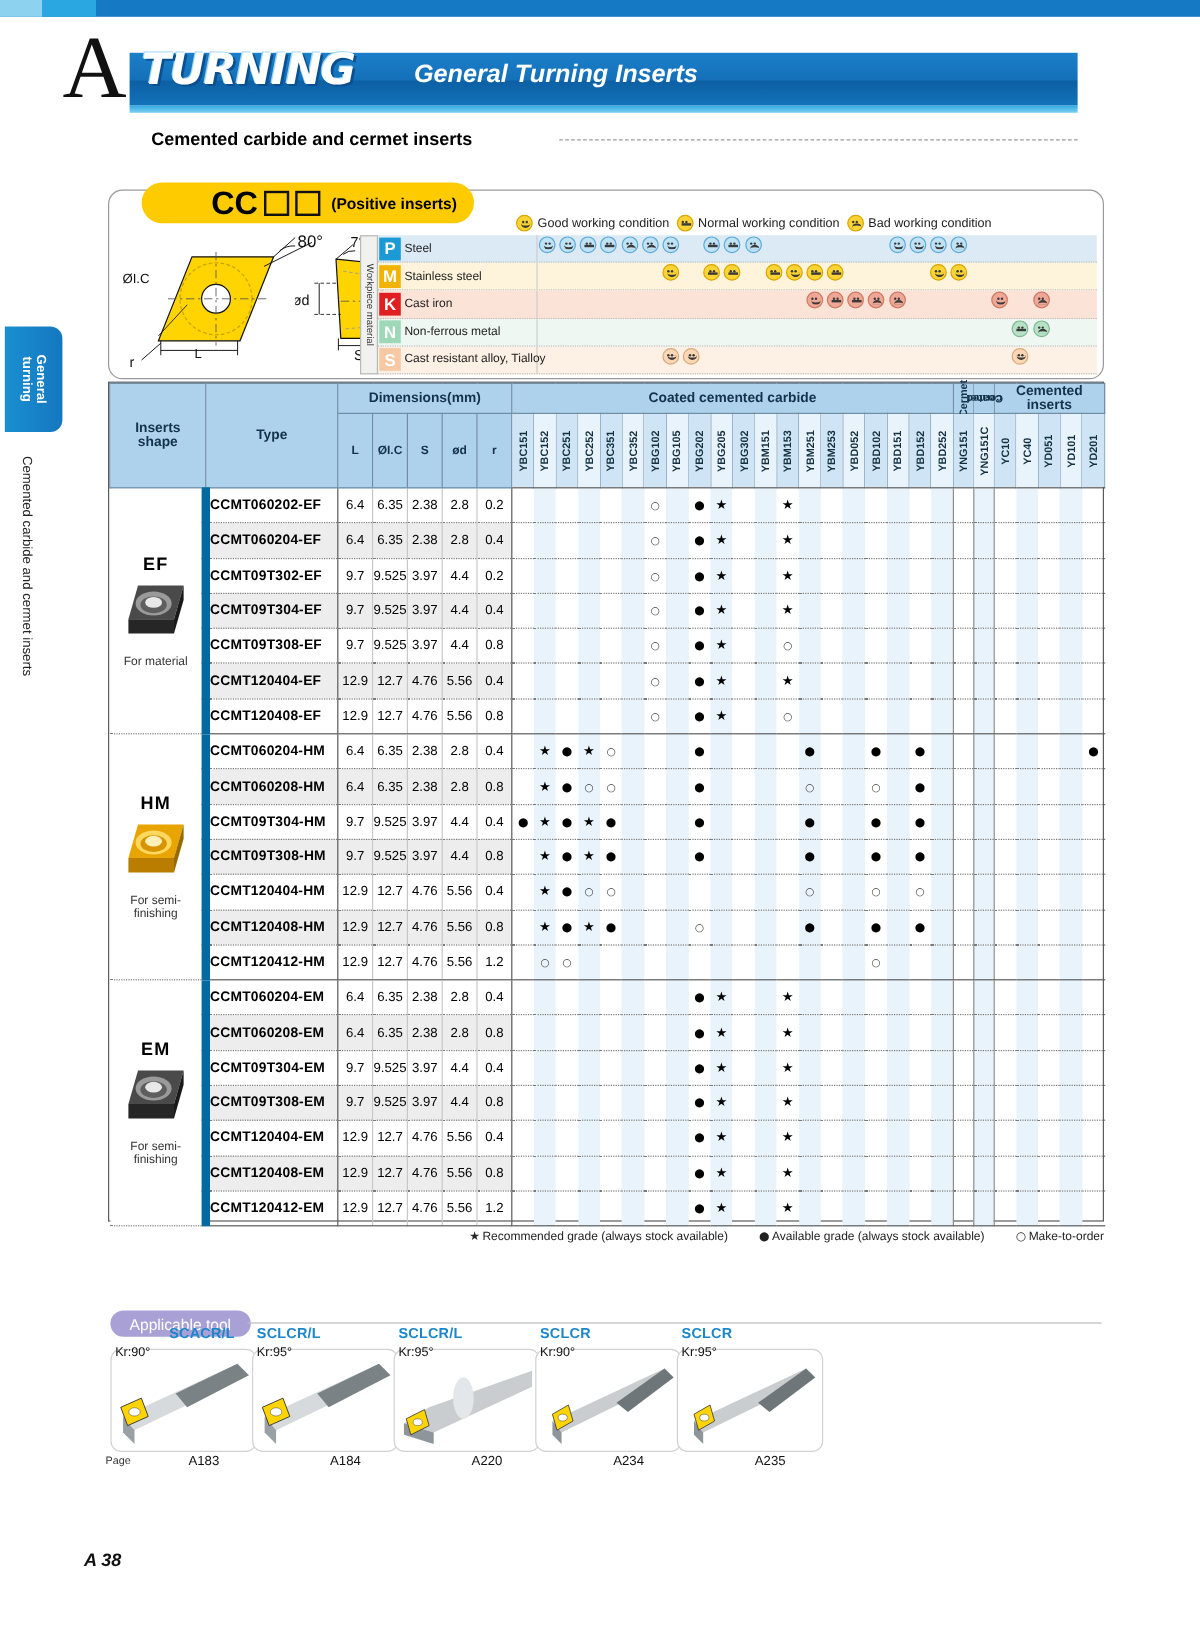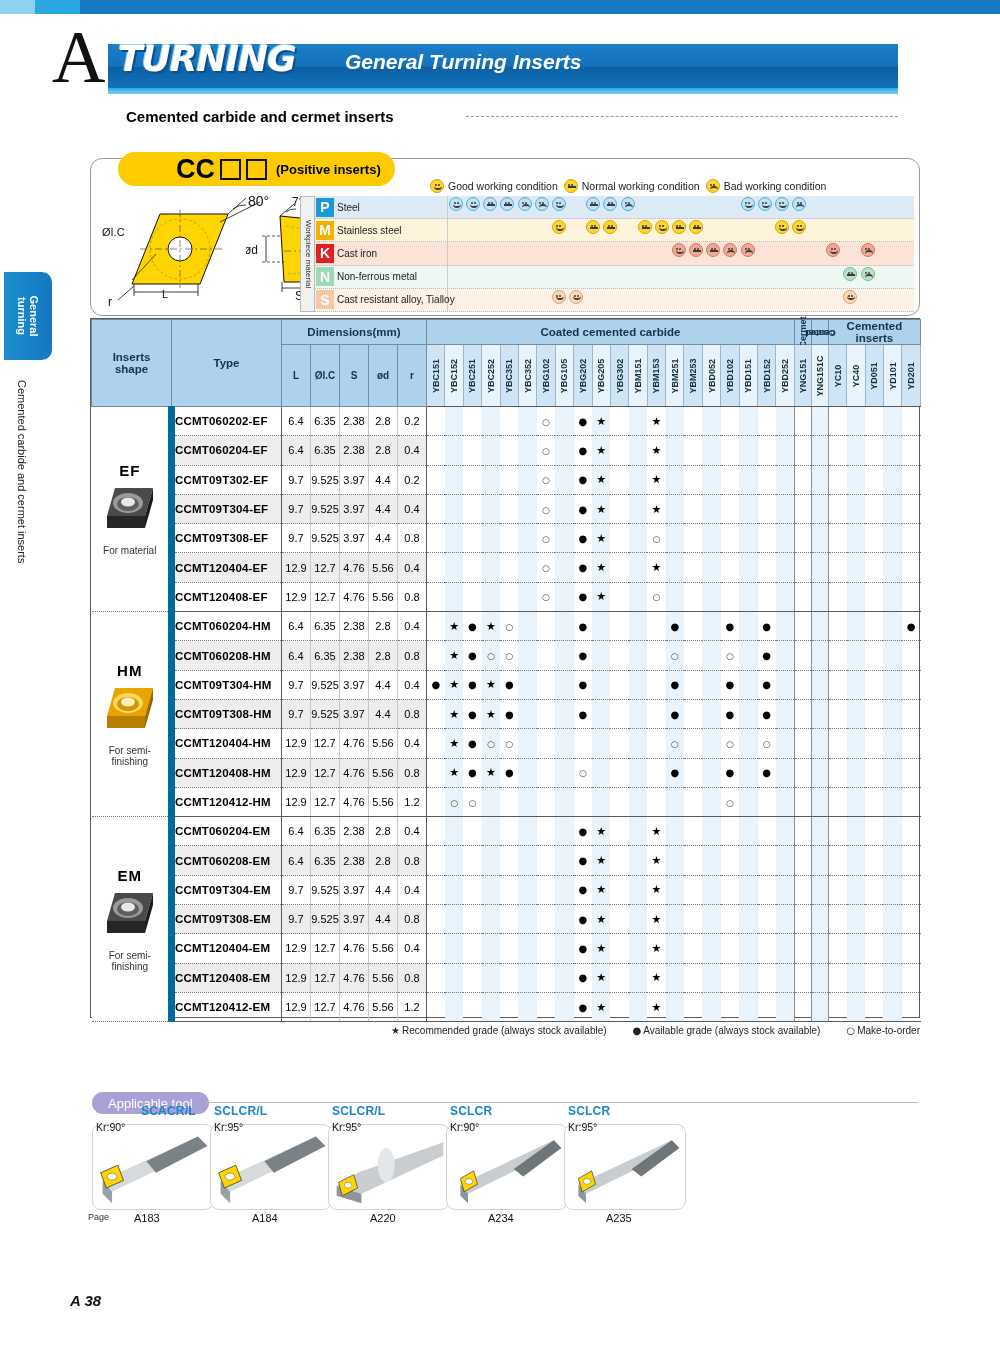--- a/index.html
+++ b/index.html
@@ -141,21 +141,21 @@
   
   #apptool-badge { position:absolute; left:92px; top:1092px; height:22px; padding:0 16px;
           background:#a9a0d6; border-radius:11px; color:#fff; font-size:13px;
           display:flex; align-items:center; }
   #apptool-line { position:absolute; left:206px; top:1102px; width:712px; border-top:1px solid #bbb; }
   .toolcard { position:absolute; top:1124px; width:122px; height:86px; background:#fff;
           border:1px solid #d2d2d2; border-radius:9px; overflow:hidden; }
   .toolname { position:absolute; top:1104px; font-size:12px; font-weight:bold; color:#1b86c9;
           letter-spacing:0.2px; }
   .toolkr { position:absolute; top:1121px; font-size:10.5px; color:#111; z-index:4; }
-  .toolpage { position:absolute; top:1212px; font-size:11px; color:#111; }
+  .toolpage { position:absolute; top:1212px; font-size:11px; color:#111;margin-left:23px; }
   #pagelabel { position:absolute; left:88px; top:1212px; font-size:9px; color:#333; }
   #footer-page { position:absolute; left:70px; top:1292px; font-size:15px; font-style:italic;
           font-weight:bold; color:#111; }
 </style>
 </head>
 <body>
 
 <div id="topstripe">
   <div class="c1"></div>
   <div class="c2"></div>

